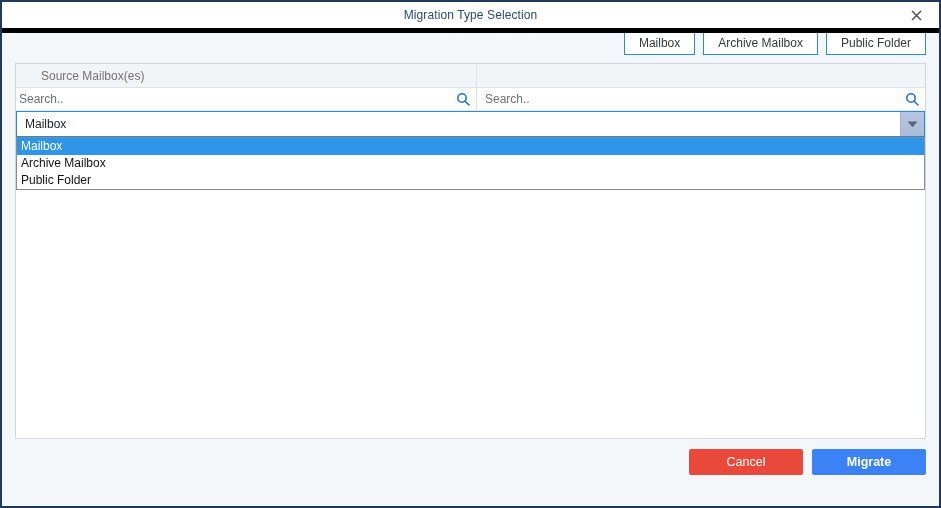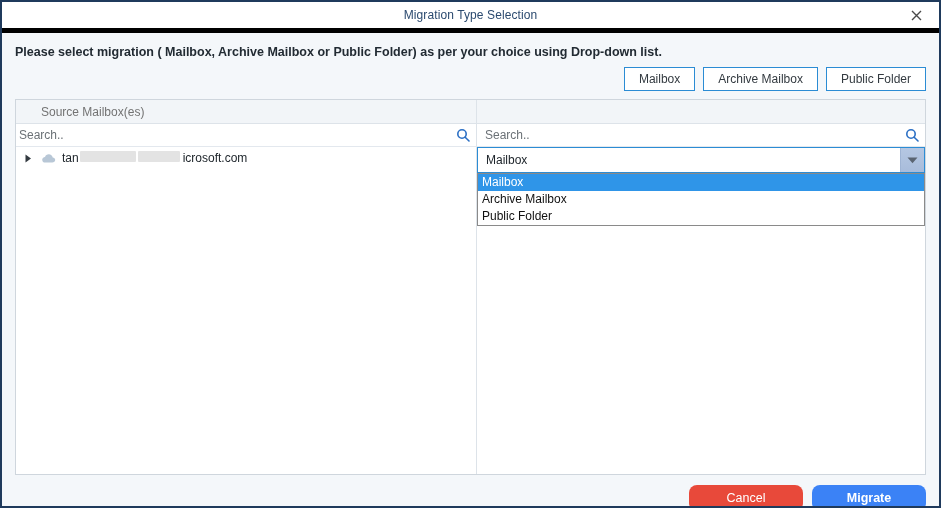--- a/index.html
+++ b/index.html
@@ -288,40 +288,39 @@
     padding: 10px 13px 0 0;
   }
   .btn {
     border: 0;
     color: #ffffff;
     font-size: 12.5px;
     font-family: "Liberation Sans", sans-serif;
     width: 114px;
     height: 26px;
     cursor: pointer;
-    border-radius: 8px;
+    border-radius: 2px;
   }
   .btn.cancel { background: #e8493a; }
   .btn.migrate { background: #3b82f6; font-weight: bold; }
 </style>
 </head>
 <body>
 
 <div class="window">
 
   <div class="titlebar">
     <div class="titlebar-text">Migration Type Selection</div>
     <div class="close-btn" title="Close">
       <svg width="11" height="11" viewBox="0 0 11 11" aria-hidden="true">
         <path d="M1 1 L10 10 M10 1 L1 10" stroke="#4a4a4a" stroke-width="1.4" fill="none"></path>
       </svg>
     </div>
   </div>
 
-  <div class="instruction">Please select migration ( Mailbox, Archive Mailbox or Public Folder) as per your choice using Drop-down list.</div>
 
   <div class="typebtn-row">
     <button class="typebtn">Mailbox</button>
     <button class="typebtn">Archive Mailbox</button>
     <button class="typebtn">Public Folder</button>
   </div>
 
   <div class="panel">
     <div class="panel-inner">
 
@@ -345,40 +344,20 @@
             <svg width="14" height="14" viewBox="0 0 14 14" aria-hidden="true">
               <circle cx="6" cy="6" r="4.2" stroke="#2b6fc4" stroke-width="1.6" fill="none"></circle>
               <path d="M9.2 9.2 L13 13" stroke="#2b6fc4" stroke-width="1.6" stroke-linecap="round"></path>
             </svg>
           </span>
         </div>
       </div>
 
       <div class="body-row">
 
-        <div class="body-left">
-          <div class="tree-item">
-            <span class="expander">
-              <svg width="7" height="9" viewBox="0 0 7 9" aria-hidden="true">
-                <path d="M0.5 0.5 L6 4.5 L0.5 8.5 Z" fill="#333a40"></path>
-              </svg>
-            </span>
-            <span>
-              <svg class="cloud-icon" viewBox="0 0 16 12" aria-hidden="true">
-                <path d="M4.1 10.4h8.2c1.6 0 2.9-1.1 2.9-2.5 0-1.3-1.1-2.4-2.5-2.5C12.4 3.6 10.8 2.2 8.8 2.2c-1.8 0-3.3 1.1-3.8 2.7-1.6.1-2.8 1.3-2.8 2.8 0 1.5 1.2 2.7 1.9 2.7z" fill="#b8c7d6"></path>
-              </svg>
-            </span>
-            <span class="tree-label">
-              <span>tan</span>
-                <span class="redact a"></span>
-                <span class="redact b"></span>
-                <span>icrosoft.com</span>
-            </span>
-          </div>
-        </div>
 
         <div class="body-right">
           <div class="combo-wrap">
             <div class="combo">
               <span class="combo-value">Mailbox</span>
               <span class="combo-arrow">
                 <svg width="11" height="7" viewBox="0 0 11 7" aria-hidden="true">
                   <path d="M0.5 0.5 L10.5 0.5 L5.5 6.3 Z" fill="#5a6472"></path>
                 </svg>
               </span>

